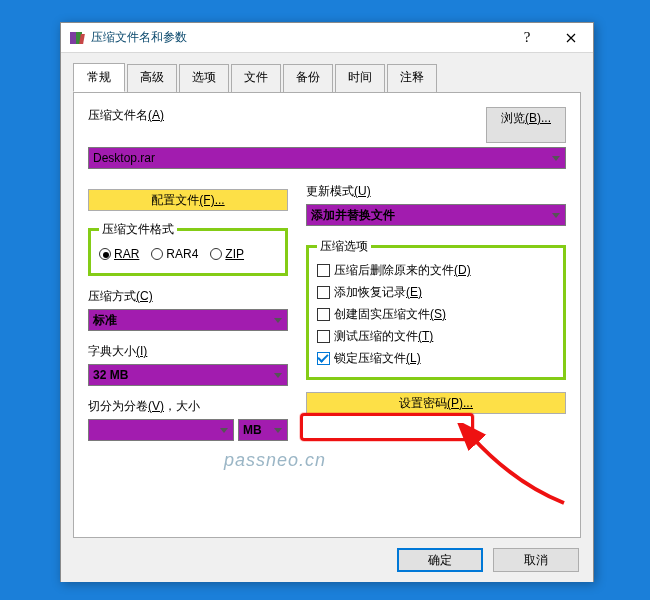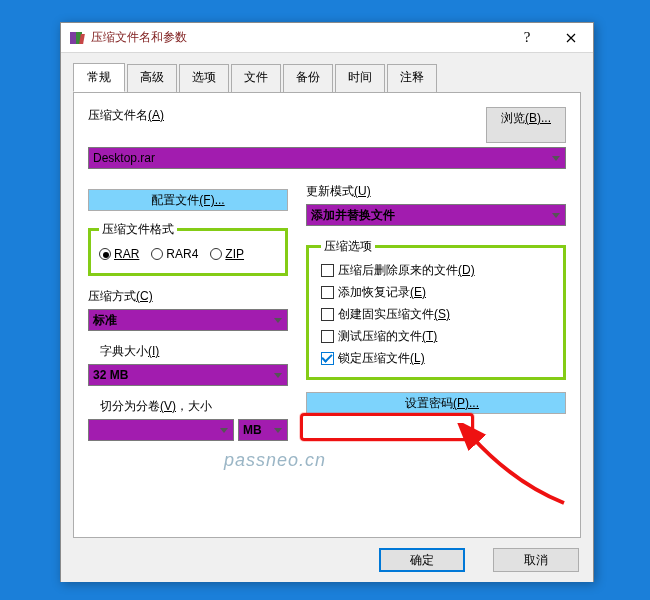--- a/index.html
+++ b/index.html
@@ -12,21 +12,21 @@
   }
   .titlebar {
     height: 30px; background: #fff; display: flex; align-items: center;
     border-bottom: 1px solid #d8d8d8; flex-shrink: 0;
   }
   .titlebar .icon { width: 16px; height: 16px; margin: 0 6px 0 8px; position: relative; }
   .titlebar .icon .book { position:absolute; width:6px; height:12px; top:2px; }
   .titlebar .icon .b1 { left:1px; background:#7d3da0; }
   .titlebar .icon .b2 { left:7px; background:#3a8a3a; }
   .titlebar .icon .b3 { left:11px; width:4px; background:#c64646; height:10px; top:4px; transform:skewX(-10deg); }
-  .titlebar .title { flex:1; font-size:12px; color:#7f1d1d; }
+  .titlebar .title { flex:1; font-size:12px; color:#0c4a6e; }
   .titlebar .btn { width:44px; height:29px; display:flex; align-items:center; justify-content:center; color:#000; }
   .titlebar svg { width:10px; height:10px; }
 
   .tabs-area { padding: 10px 12px 0 12px; }
   .tabstrip { display:flex; position:relative; top:1px; z-index:2; }
   .tab {
     padding: 4px 12px; border:1px solid #adadad; background:#f0f0f0;
     margin-right: 2px; position:relative;
   }
   .tab.active { background:#fff; border-bottom:1px solid #fff; padding:5px 13px; top:-1px; }
@@ -46,21 +46,21 @@
   .combo-arrow, .dd-arrow {
     position:absolute; right:0; top:0; width:18px; height:20px;
     display:flex; align-items:center; justify-content:center;
   }
   .chev { width:8px; height:5px; }
 
   .cols { display:flex; gap:18px; margin-top:14px; }
   .col { flex:1; }
   .col.left { flex:0 0 200px; }
 
-  .widebtn { height:22px; background:#7dd3fc; border:1px solid #adadad; text-align:center; line-height:20px; margin-top:6px; margin-bottom:10px; }
+  .widebtn { height:22px; background:#fde047; border:1px solid #adadad; text-align:center; line-height:20px; margin-top:6px; margin-bottom:10px; }
 
   fieldset { border:3px solid #84cc16; margin:0 0 12px 0; padding:5px 8px 8px 8px; }
   legend { padding:0 3px; font-size:12px; }
 
   .radiogroup { display:flex; gap:12px; align-items:flex-end; padding:4px 0; }
   .radio { display:inline-flex; align-items:center; gap:3px; }
   .radio .dot {
     width:12px; height:12px; border:1px solid #333; border-radius:50%; position:relative; background:#fff;
   }
   .radio.checked .dot::after { content:""; position:absolute; left:3px; top:3px; width:6px; height:6px; border-radius:50%; background:#000; }
@@ -82,25 +82,25 @@
 
   .highlight-box {
     position:absolute; border:3px solid #e11; border-radius:4px;
     box-shadow: 0 0 0 1px rgba(255,0,0,.2);
     pointer-events:none;
   }
   .arrow-overlay { position:absolute; pointer-events:none; }
 
   .watermark { position:absolute; left:150px; bottom:66px; color:#9bb6c6; font-size:18px; font-style:italic; letter-spacing:1px; }
 
-  .btnrow { display:flex; justify-content:flex-end; gap:28px; padding:10px 14px; background:#f0f0f0; }
+  .btnrow { display:flex; justify-content:flex-end; gap:10px; padding:10px 14px; background:#f0f0f0; }
   .btnrow .dlgbtn { width:86px; height:24px; background:#e1e1e1; border:1px solid #adadad; text-align:center; line-height:22px; }
   .btnrow .dlgbtn.primary { border:1px solid #0078d7; box-shadow:0 0 0 1px #0078d7 inset; }
 
-  .gap4 { margin-top:4px; } .gap12 { margin-top:12px;padding-left:12px; }
+  .gap4 { margin-top:4px; } .gap12 { margin-top:12px; }
 </style>
 </head>
 <body>
 
 <div class="dialog">
 
   <div class="titlebar">
     <div class="icon">
       <div class="book b1"></div>
         <div class="book b2"></div>

